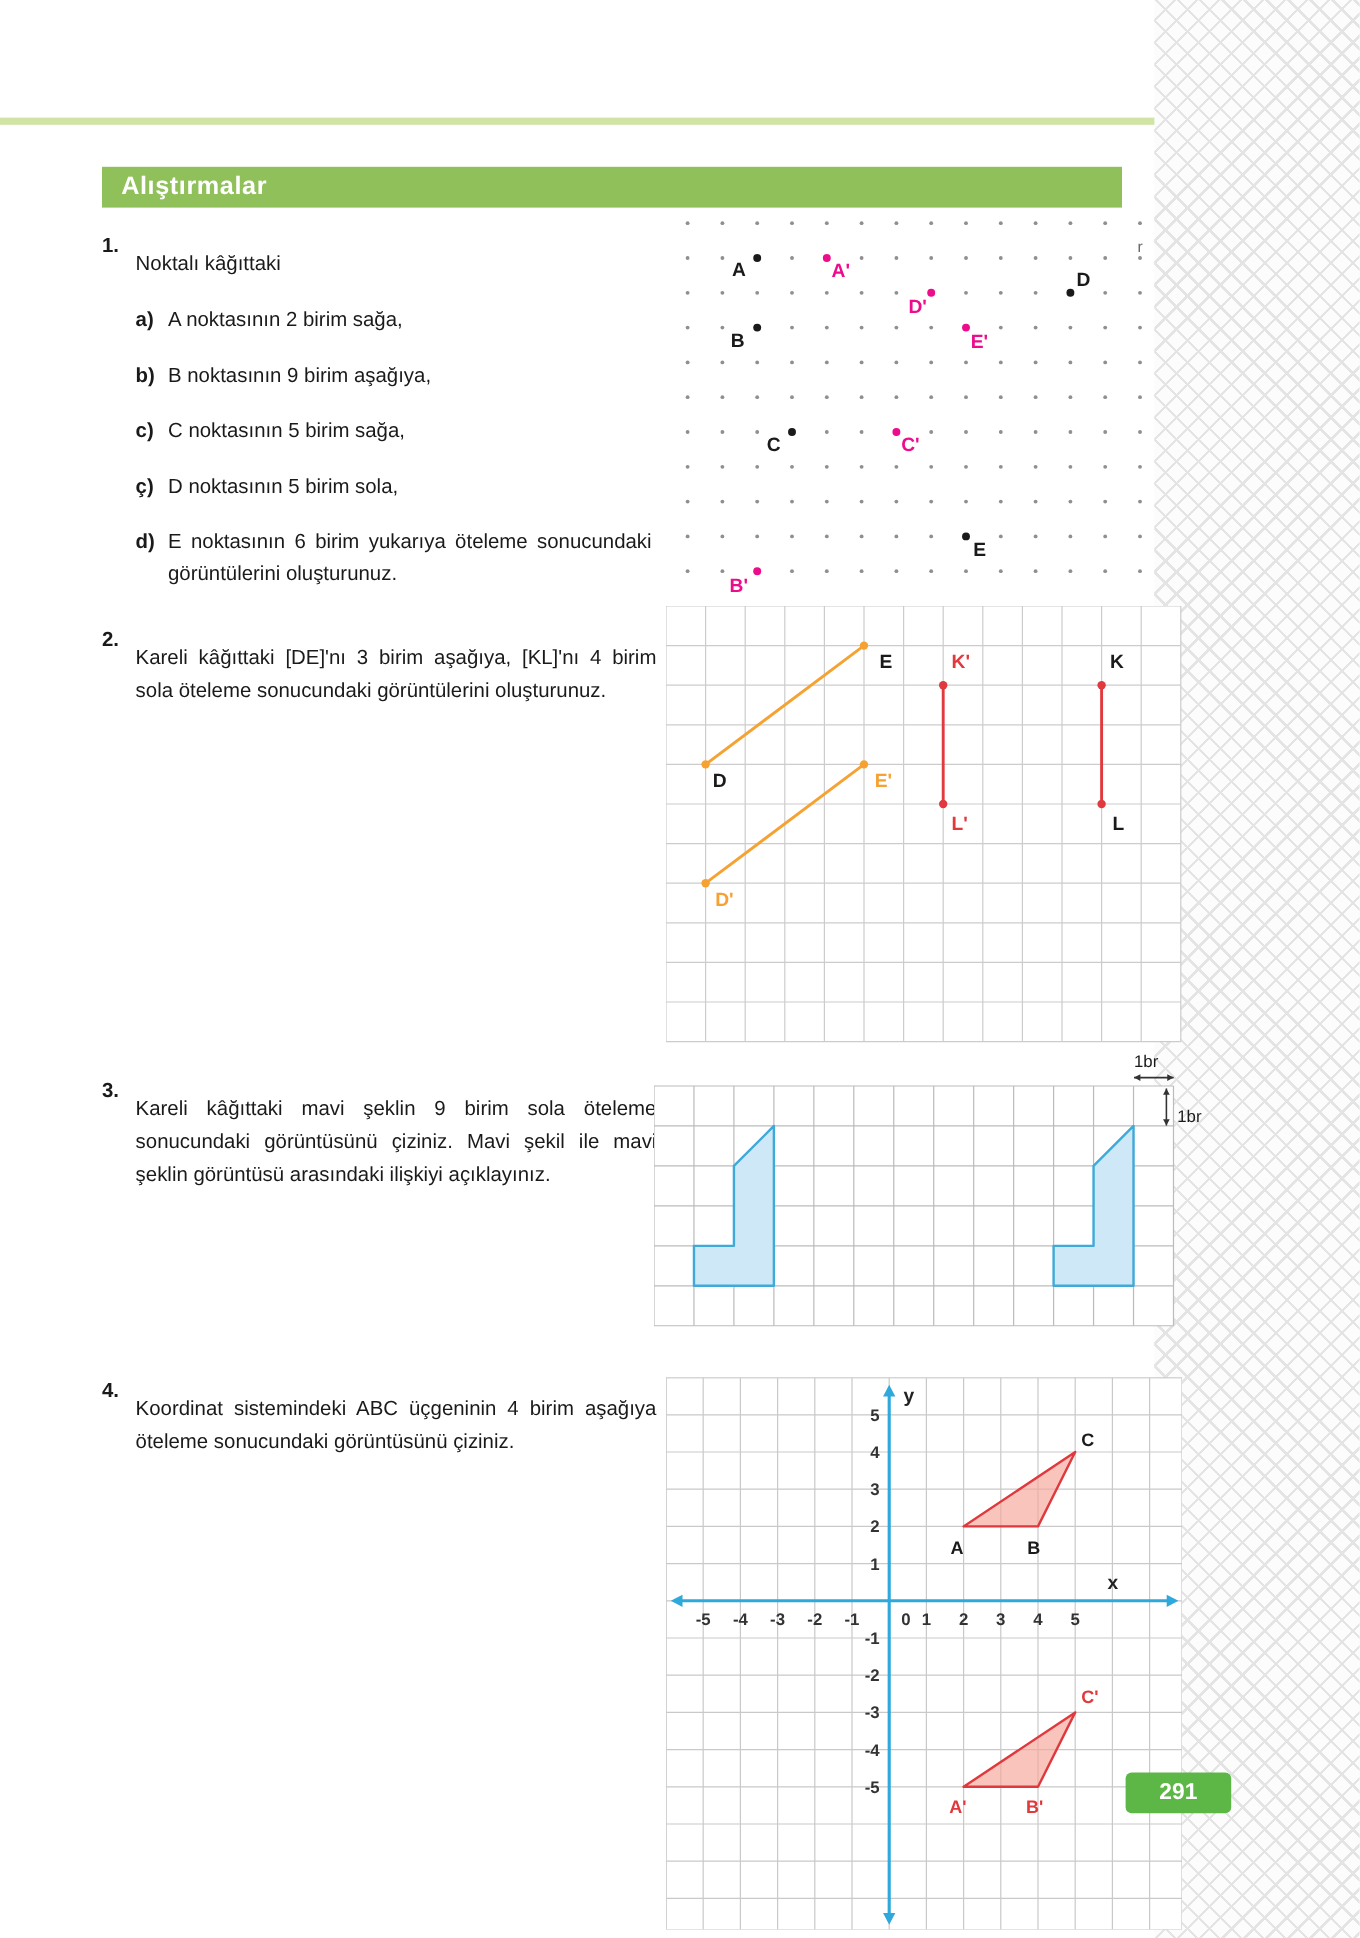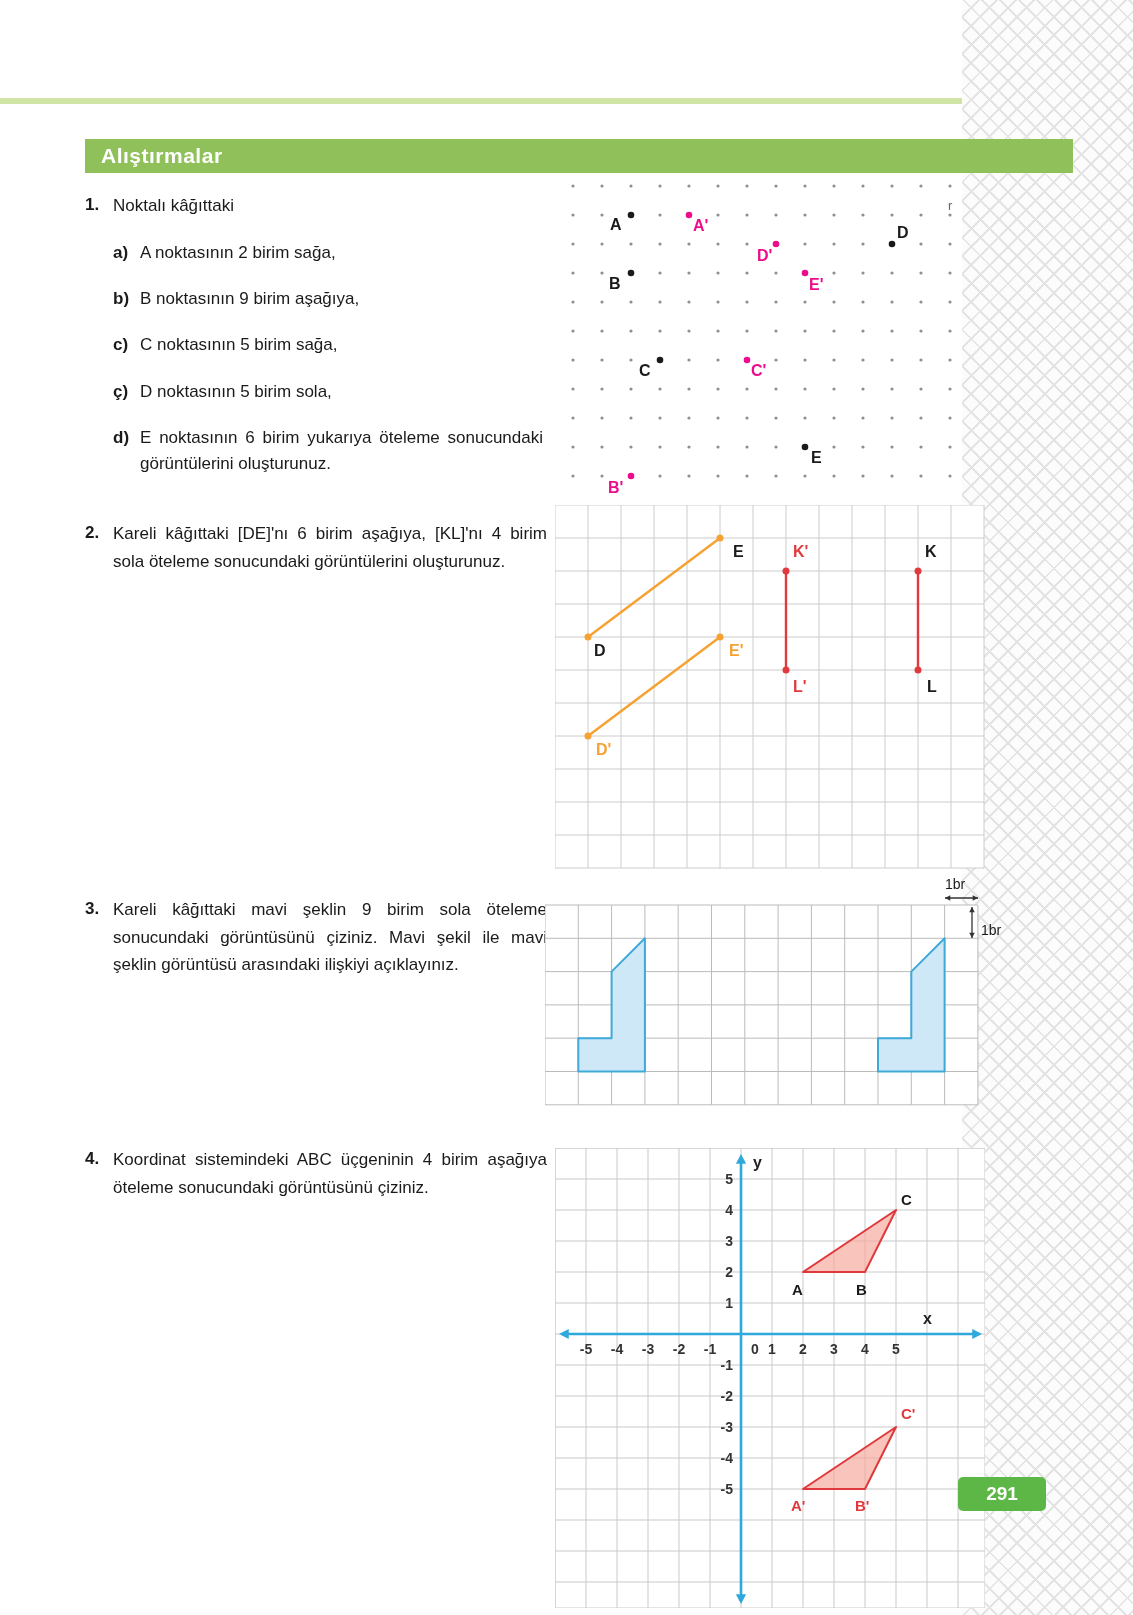--- a/index.html
+++ b/index.html
@@ -18,43 +18,43 @@
       repeating-linear-gradient(45deg,  transparent 0 11px, #e4e4e4 11px 13px),
       repeating-linear-gradient(135deg, transparent 0 11px, #e4e4e4 11px 13px),
       #fcfcfc;
   }
   .topline {
     position: absolute; left: 0; top: 98px;
     width: 962px; height: 6px; background: #cfe4a5;
   }
   .header {
     position: absolute; left: 85px; top: 139px;
-    width: 988px; height: 34px;
+    width: 850px; height: 34px;
     background: #8fc05a; color: #fff;
     font-size: 21px; font-weight: bold; line-height: 34px;
     padding-left: 16px; letter-spacing: .5px;
   }
   .q { position: absolute; left: 85px; font-size: 17px; line-height: 1.55; }
   #q1 { top: 192px; width: 458px; }
   #q2 { top: 520px; width: 462px; }
   #q3 { top: 896px; width: 462px; }
   #q4 { top: 1146px; width: 462px; }
   .qline { display: flex; }
   .qnum { width: 28px; font-weight: bold; flex: none; }
-  .qbody { flex: 1; text-align: justify; line-height: 1.62; }
+  .qbody { flex: 1; text-align: justify; line-height: 1.62; margin-top: 14px; }
   .item { display: flex; margin: 20px 0 0 28px; }
   .ilabel { width: 27px; font-weight: bold; flex: none; }
   .itext { flex: 1; text-align: justify; }
   .fig { position: absolute; z-index: 2; }
   #fig1 { left: 565px; top: 180px; }
   #fig2 { left: 555px; top: 505px; }
   #fig3 { left: 545px; top: 873px; }
   #fig4 { left: 555px; top: 1148px; }
   .badge {
-    position: absolute; left: 958px; top: 1477px;
+    position: absolute; left: 938px; top: 1477px;
     width: 88px; height: 34px; z-index: 3;
     background: #5cb747; border-radius: 5px;
     color: #fff; font-weight: bold; font-size: 19px;
     text-align: center; line-height: 34px;
   }
 </style>
 </head>
 <body>
 
 <div class="texture"></div>
@@ -87,21 +87,21 @@
   </div>
   <div class="item">
     <span class="ilabel">d)</span>
     <span class="itext">E noktasının 6 birim yukarıya öteleme sonucundaki görüntülerini oluşturunuz.</span>
   </div>
 </section>
 
 <section class="q" id="q2">
   <div class="qline">
     <span class="qnum">2.</span>
-    <p class="qbody">Kareli kâğıttaki [DE]'nı 6 birim aşağıya, [KL]'nı 4 birim sola öteleme sonucundaki görüntülerini oluşturunuz.</p>
+    <p class="qbody">Kareli kâğıttaki [DE]'nı 3 birim aşağıya, [KL]'nı 4 birim sola öteleme sonucundaki görüntülerini oluşturunuz.</p>
   </div>
 </section>
 
 <section class="q" id="q3">
   <div class="qline">
     <span class="qnum">3.</span>
     <p class="qbody">Kareli kâğıttaki mavi şeklin 9 birim sola öteleme sonucundaki görüntüsünü çiziniz. Mavi şekil ile mavi şeklin görüntüsü arasındaki ilişkiyi açıklayınız.</p>
   </div>
 </section>
 

